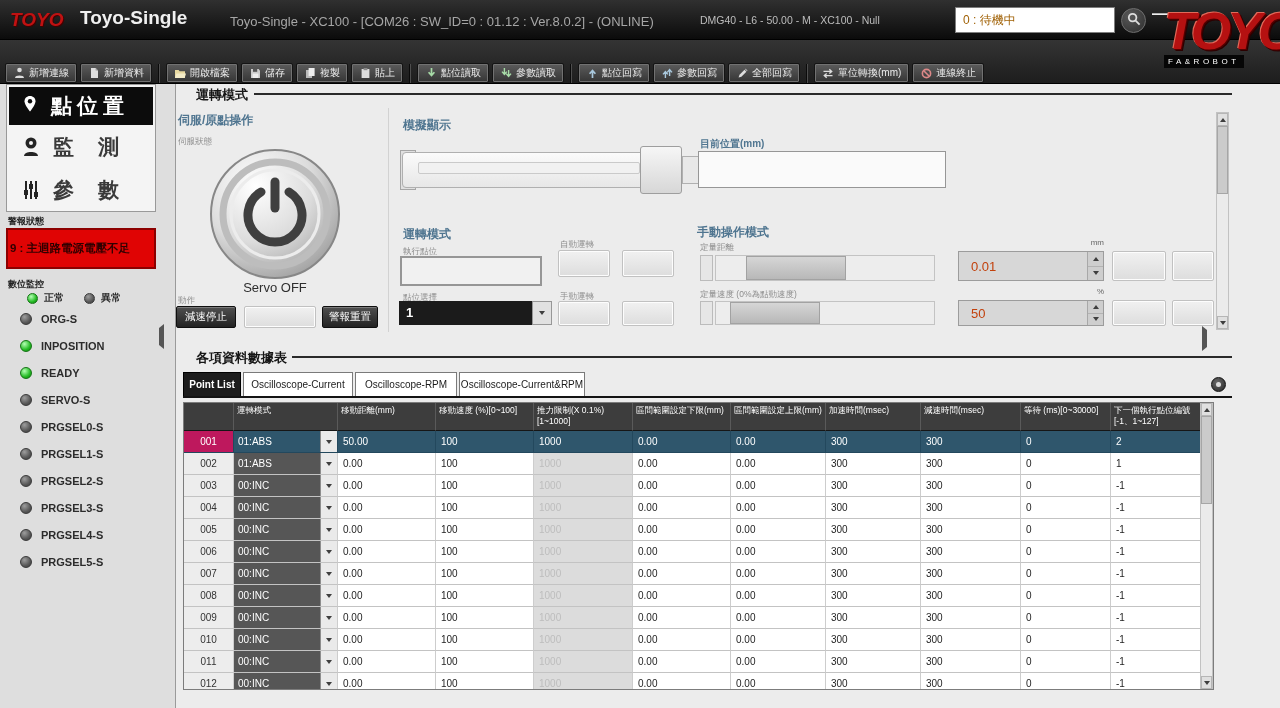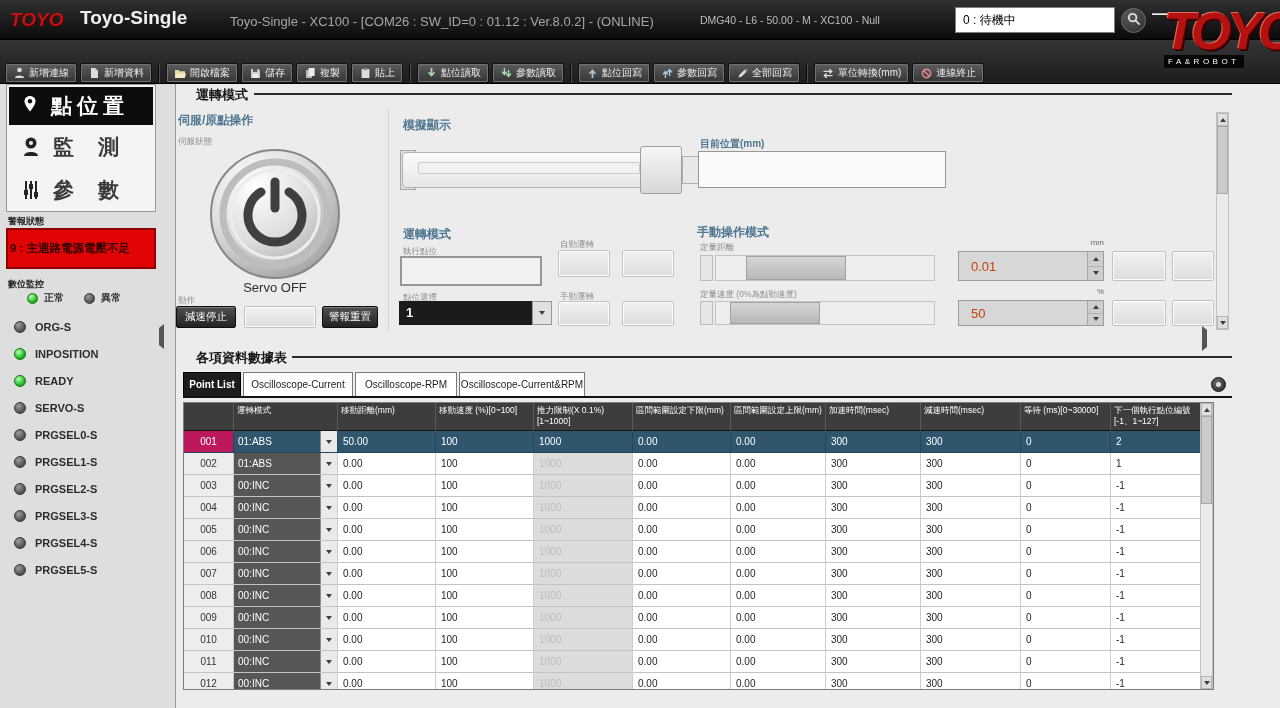--- a/index.html
+++ b/index.html
@@ -9,21 +9,21 @@
 
 
 .titlebar{position:absolute;left:0;top:0;width:1280px;height:40px;
   background:linear-gradient(#303030,#0b0b0b);border-bottom:1px solid #000;z-index:40}
 .mlogo{position:absolute;left:10px;top:9px;font-style:italic;font-weight:bold;font-size:19px;
   color:#c01212;text-shadow:1px 1px 0 #450000;letter-spacing:0}
 .appname{position:absolute;left:80px;top:7px;font-size:19px;font-weight:bold;color:#f0f0f0}
 .wintitle{position:absolute;left:230px;top:14px;font-size:13px;color:#a6a6a6}
 .devinfo{position:absolute;left:700px;top:14px;font-size:10.5px;color:#bdbdbd}
 .statusbox{position:absolute;left:955px;top:7px;width:160px;height:26px;background:#fff;
-  border:1px solid #7e7e7e;font-size:12px;color:#000000;line-height:24px;padding-left:7px}
+  border:1px solid #7e7e7e;font-size:12px;color:#a16207;line-height:24px;padding-left:7px}
 .searchbtn{position:absolute;left:1121px;top:8px;width:25px;height:25px;border-radius:50%;
   background:radial-gradient(circle at 35% 30%,#585858,#2e2e2e);border:1px solid #6f6f6f;
   display:flex;align-items:center;justify-content:center}
 .minbtn{position:absolute;left:1152px;top:5px;font-size:16px;font-weight:bold;color:#eee}
 .brand{position:absolute;left:1164px;top:8px;width:116px;height:70px;z-index:50}
 .brand .big{font-size:52px;line-height:46px;font-weight:bold;font-style:italic;color:#b51111;
   letter-spacing:-4px;white-space:nowrap;text-shadow:1px 1px 0 #550000,2px 2px 0 #2c0000,-1px -1px 0 #e06a5a}
 .brand .sub{margin-top:1px;background:#060606;color:#fff;font-size:8px;letter-spacing:3.5px;
   padding:2px 4px;width:max-content}
 
@@ -50,21 +50,21 @@
 .alarmbox{position:absolute;left:6px;top:161px;width:150px;height:41px;background:#e00404;
   border:2px solid #8c0000;color:#2f0000;font-weight:bold;font-size:11.5px;
   display:flex;align-items:center;padding:0 2px;white-space:nowrap;overflow:hidden}
 .legend-row{position:absolute;left:0;top:224px;width:163px;height:16px}
 .leg-item{position:absolute;display:flex;align-items:center;gap:6px;font-size:10px;color:#2e2e2e;font-weight:bold}
 .dot{width:12px;height:12px;border-radius:50%;display:inline-block;flex:none}
 .dot.sm{width:11px;height:11px}
 .dot.on{background:radial-gradient(circle at 35% 30%,#b4ffb4,#25bb25 60%,#0a7a0a);border:1px solid #157515}
 .dot.off{background:radial-gradient(circle at 35% 30%,#9d9d9d,#585858 60%,#393939);border:1px solid #3a3a3a}
 .st-list{position:absolute;left:0;top:246px;width:163px}
-.st-item{display:flex;align-items:center;gap:9px;height:27px;padding-left:14px}
+.st-item{display:flex;gap:9px;height:27px;padding-left:20px}
 .st-label{font-size:11px;color:#2c2c2c;font-weight:bold}
 
 
 .sect-title{position:absolute;font-size:13px;font-weight:bold;color:#161616}
 .sect-line{position:absolute;height:2px;background:#2a2a2a}
 .lblue{position:absolute;color:#4f7590;font-weight:bold;font-size:12px}
 .ltiny{position:absolute;color:#8d8d8d;font-size:8.5px}
 .darkbtn{position:absolute;background:linear-gradient(#505050,#232323);border:1px solid #0f0f0f;
   color:#fff;font-size:10.5px;display:flex;align-items:center;justify-content:center;
   box-shadow:inset 0 1px 0 #7a7a7a;border-radius:2px;white-space:nowrap}

